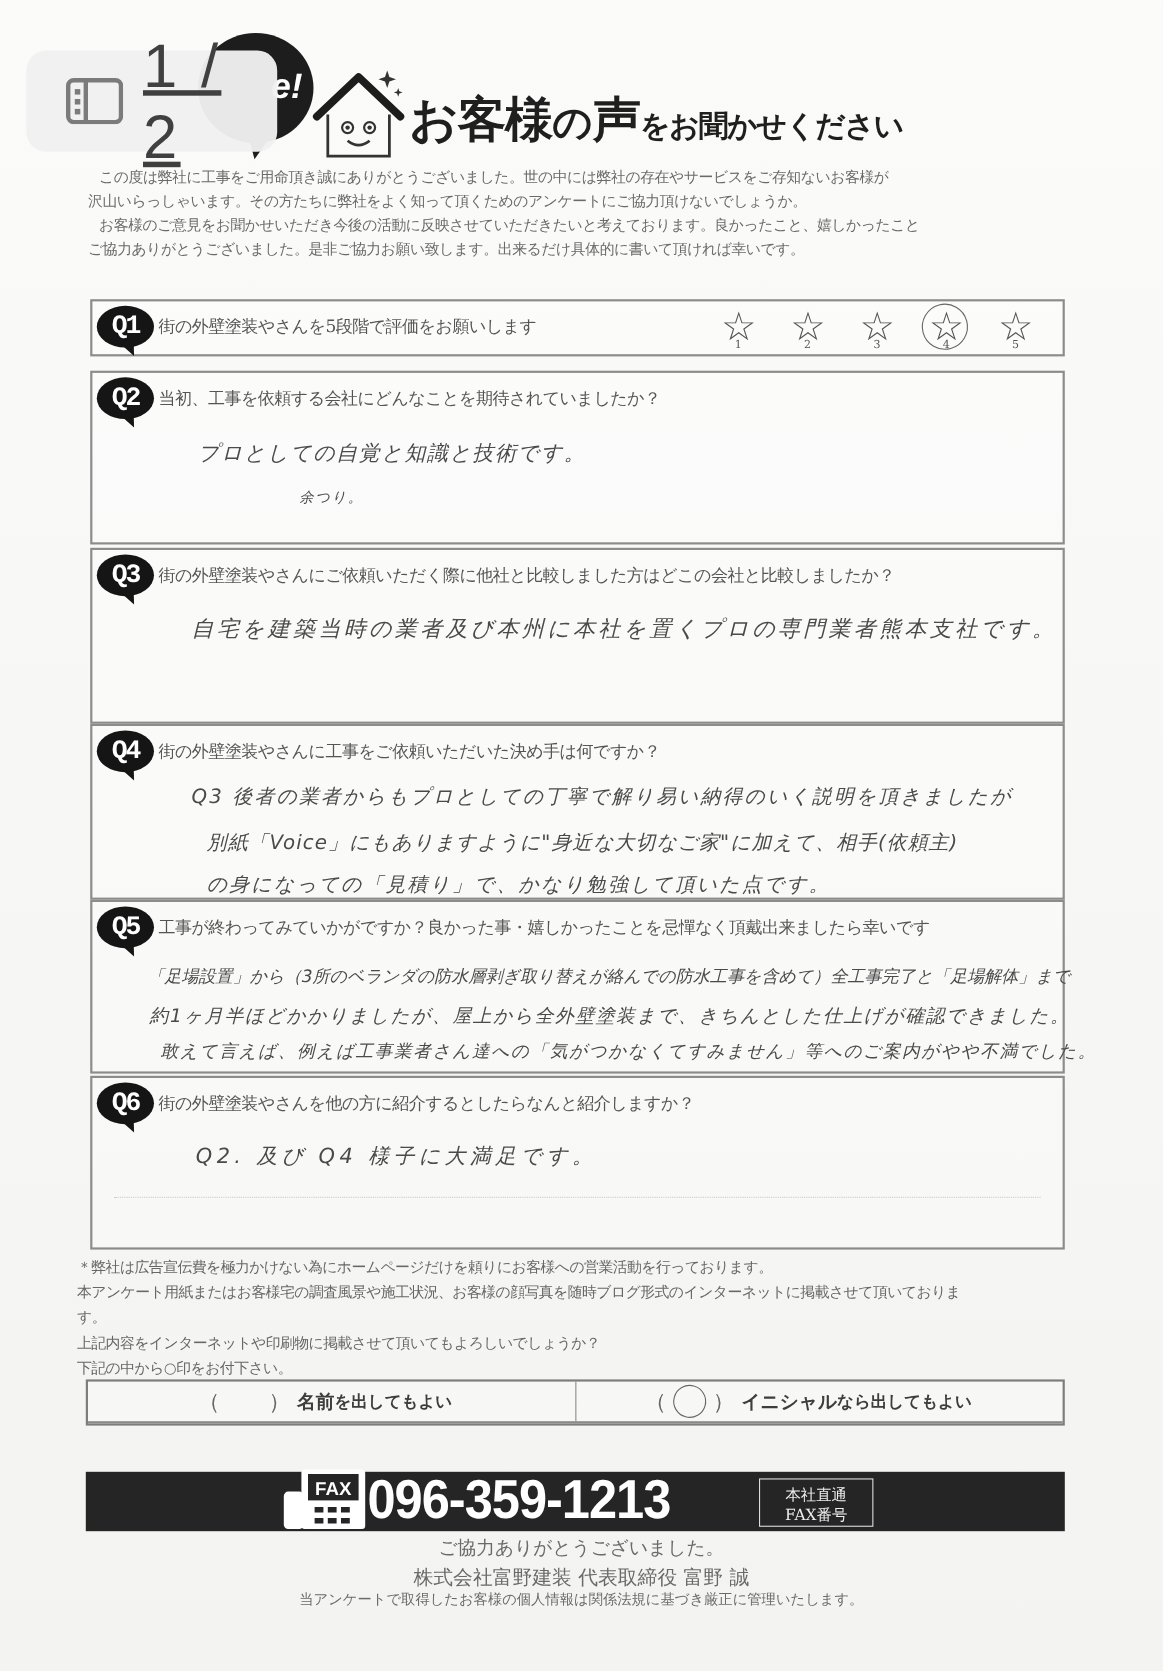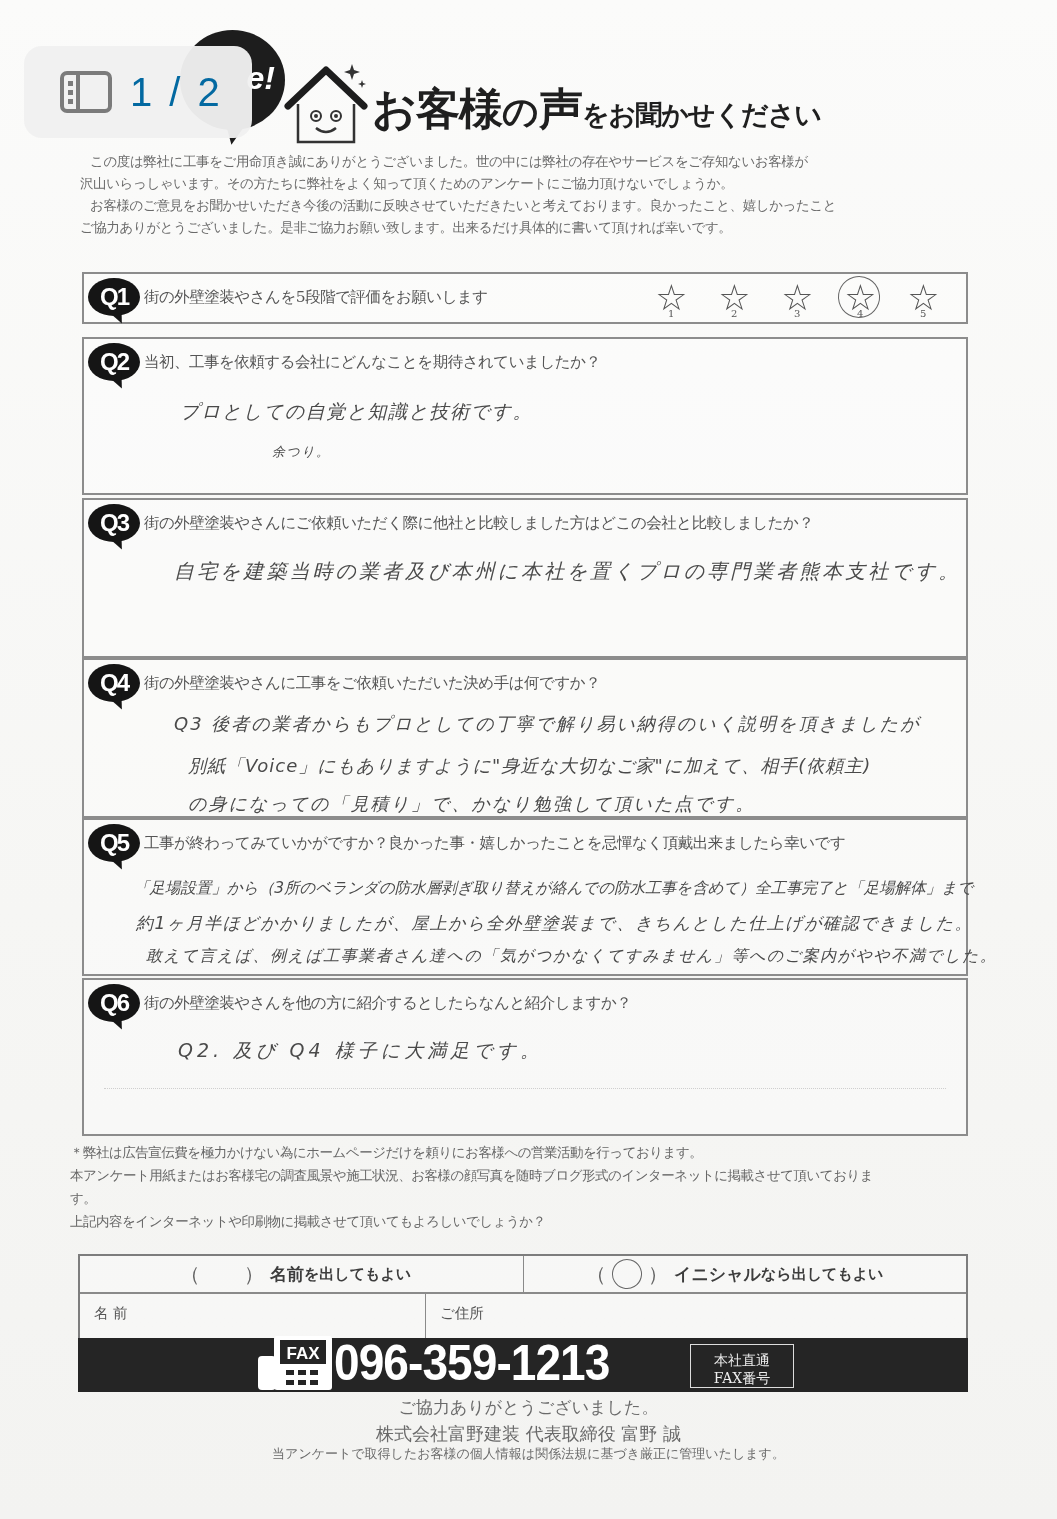--- a/index.html
+++ b/index.html
@@ -16,21 +16,21 @@
   }
   
   .page-badge {
     position: absolute; left: 24px; top: 46px; width: 228px; height: 92px;
     background: rgba(240,240,240,0.96); border-radius: 18px;
     display: flex; align-items: center; gap: 18px; padding-left: 36px;
     z-index: 10;
   }
   .page-badge .pages-icon { width: 52px; height: 42px; position: relative; }
   .page-badge .page-count {
-    font-family: "Liberation Sans", sans-serif; font-size: 40px; color: #0369a1; letter-spacing: 3px;
+    font-family: "Liberation Sans", sans-serif; font-size: 56px; color: #404040; letter-spacing: 3px; text-decoration: underline;
   }
   
   .voice-bubble {
     position: absolute; left: 180px; top: 30px; width: 105px; height: 100px;
     background: #1d1d1d; border-radius: 50%;
   }
   .voice-bubble .tail { position:absolute; left: 40px; top: 85px; width:0;height:0;
     border-left: 14px solid transparent; border-right: 14px solid transparent; border-top: 30px solid #1d1d1d; transform: rotate(10deg);}
   .voice-bubble .bubble-text {
     position: absolute; right: 10px; top: 30px; font-family: "Liberation Sans", sans-serif;
@@ -52,21 +52,21 @@
   .intro p.indent { padding-left: 10px; }
 
   
   .qbox {
     position: absolute; left: 82px; width: 886px;
     border: 2px solid #8c8c8c; background: rgba(255,255,255,0.35);
   }
   .qhead { position: absolute; left: 4px; top: 4px; display: flex; align-items: center; }
   .qbadge {
     position: relative; width: 52px; height: 38px; background: #151515; border-radius: 50%;
-    color: #fff; font-family: Liberation Sans, sans-serif; font-weight: bold; font-size: 24px;
+    color: #fff; font-family: Liberation Mono, monospace; font-weight: bold; font-size: 24px;
     display: flex; align-items: center; justify-content: center; letter-spacing: -2px;
   }
   .qbadge::after {
     content: ""; position: absolute; left: 24px; top: 30px; width: 0; height: 0;
     border-left: 6px solid transparent; border-right: 8px solid transparent;
     border-top: 16px solid #151515; transform: rotate(-28deg);
   }
   .qtext { margin-left: 4px; font-size: 15.5px; color: #555; white-space: nowrap; letter-spacing: -0.5px; }
   .answer {
     position: absolute; font-family: "DejaVu Sans", sans-serif; font-size: 19px;
@@ -232,45 +232,38 @@
     </div>
     <div class="answer" style="left:94px;top:58px;font-size:19px;letter-spacing:4px;">Q2. 及び Q4 様子に大満足です。</div>
     <div class="dotline" style="top:108px;"></div>
   </div>
 
   <div class="notice">
     <p>＊弊社は広告宣伝費を極力かけない為にホームページだけを頼りにお客様への営業活動を行っております。</p>
     <p>本アンケート用紙またはお客様宅の調査風景や施工状況、お客様の顔写真を随時ブログ形式のインターネットに掲載させて頂いておりま</p>
     <p>す。</p>
     <p>上記内容をインターネットや印刷物に掲載させて頂いてもよろしいでしょうか？</p>
+    <p>下記の中から○印をお付下さい。</p>
   </div>
 
   <div class="consent">
     <div class="row1">
       <div class="cell left">
         <span class="paren">（</span>
         <span style="display:inline-block;width:44px;"></span>
         <span class="paren">）</span>
         <span class="bold" style="margin-left:6px;">名前</span>
           <span class="thin">を出してもよい</span>
       </div>
       <div class="cell right">
         <span class="paren">（</span>
         <span class="marked-o"></span>
         <span class="paren">）</span>
         <span class="bold" style="margin-left:6px;">イニシャル</span>
           <span class="thin">なら出してもよい</span>
-      </div>
-    </div>
-    <div class="row2">
-      <div class="cell left">
-        <span>名 前</span>
-      </div>
-      <div class="cell">
-        <span>ご住所</span>
       </div>
     </div>
   </div>
 
   <div class="faxbar">
     <div class="fax-icon">
       <svg width="80" height="56" viewBox="0 0 80 56">
         <rect x="2" y="22" width="18" height="34" rx="4" fill="#fff"></rect>
         <rect x="18" y="2" width="58" height="54" rx="3" fill="#fff"></rect>
         <rect x="24" y="6" width="46" height="24" fill="#252525"></rect>

